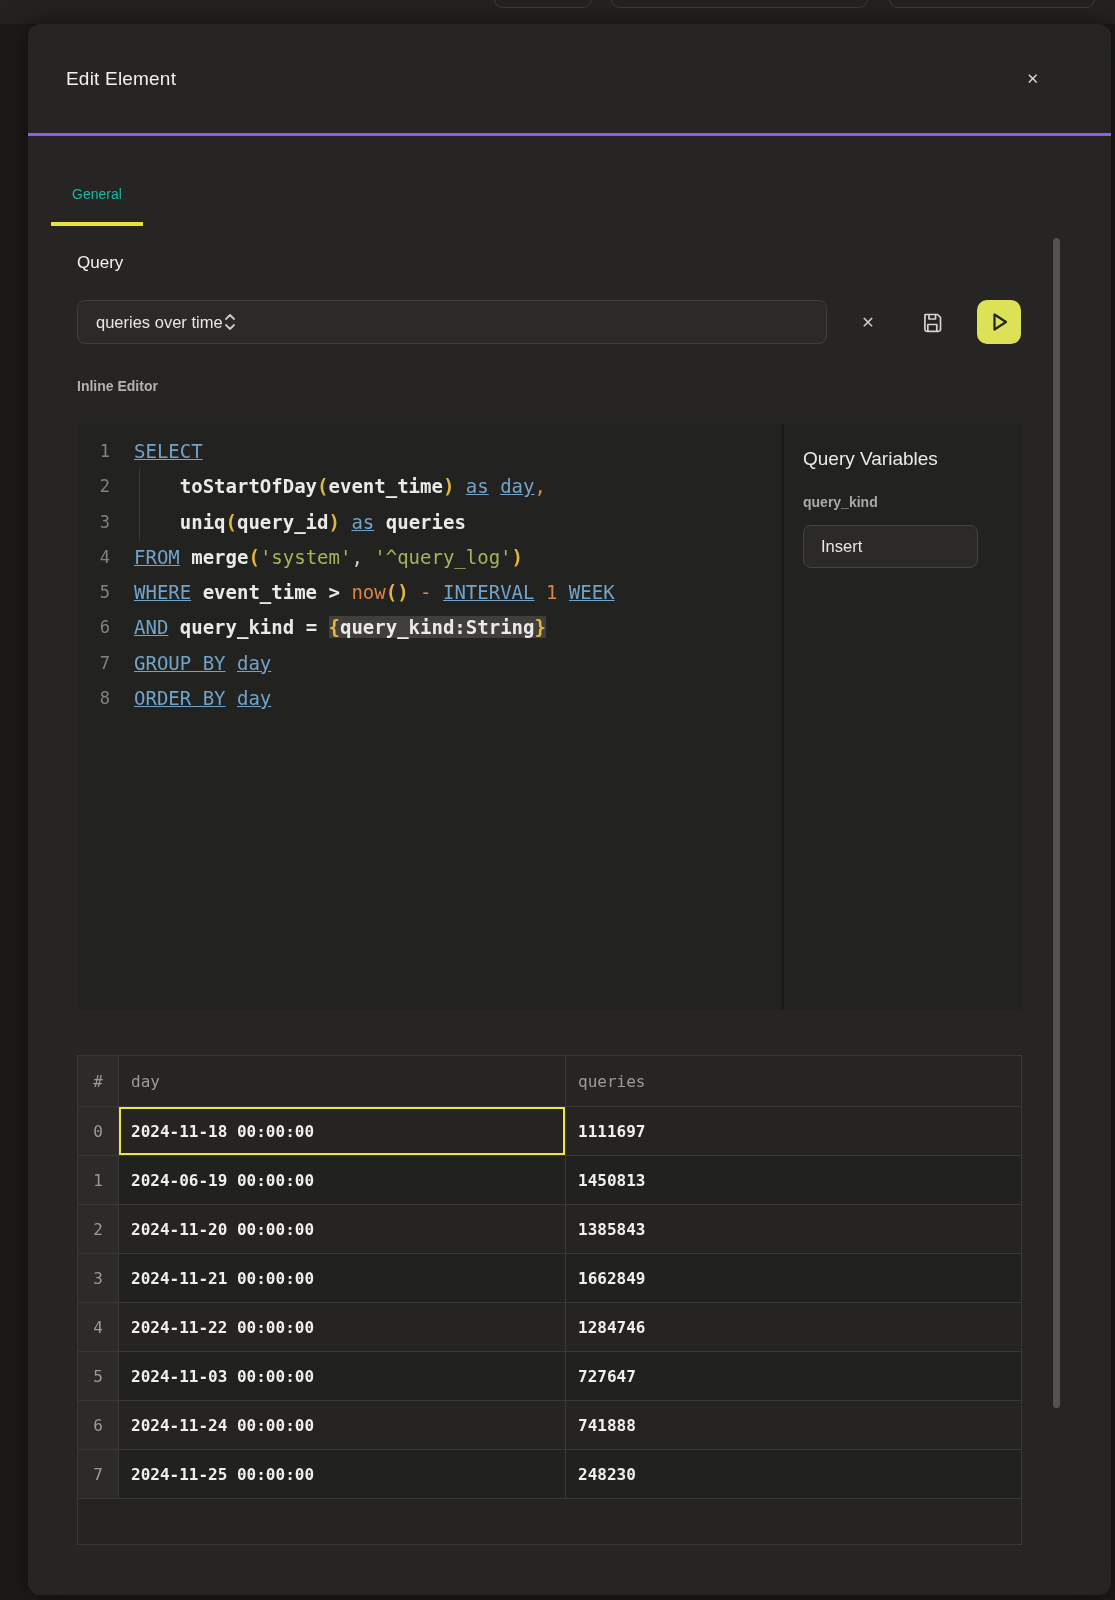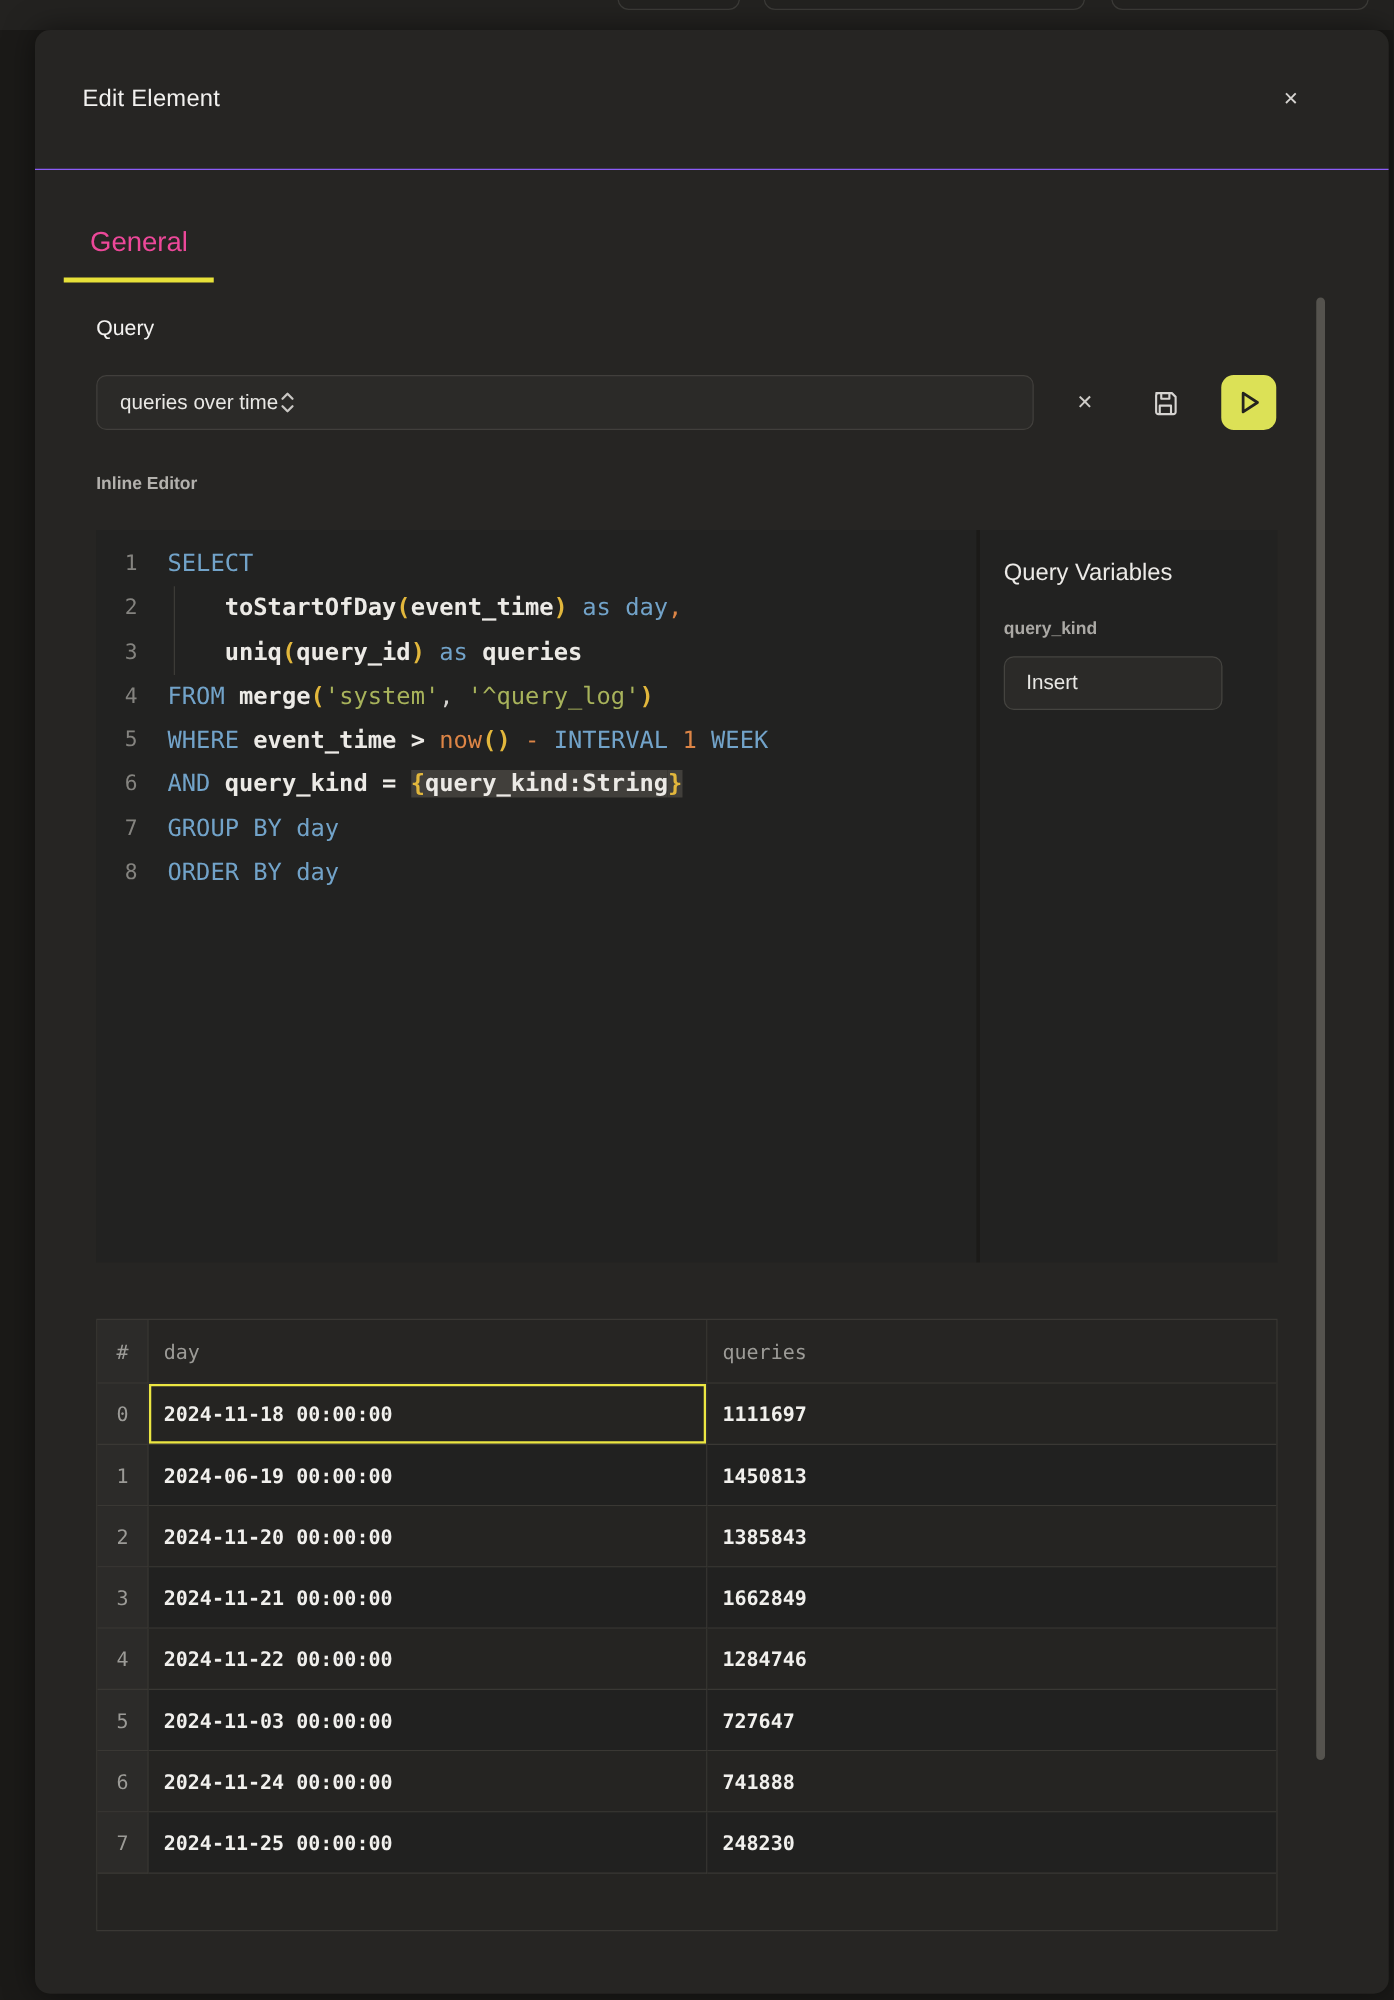--- a/index.html
+++ b/index.html
@@ -18,30 +18,30 @@
   .bg-btn.b2 { left:611px; width:257px; }
   .bg-btn.b3 { left:889px; width:206px; }
 
   
   .modal {
     position:absolute; left:28px; top:24px; width:1083px; height:1571px;
     background:#262523; border-radius:12px; overflow:hidden;
     box-shadow:0 0 24px rgba(0,0,0,.5);
   }
   .modal-header {
-    height:112px; border-bottom:1px solid #8b5cf6;
+    height:112px; border-bottom:3px solid #8b5cf6;
     display:flex; align-items:center; justify-content:space-between;
     padding:0 68px 0 38px;
   }
   .modal-title { font-size:19px; font-weight:500; color:#f2f1ef; letter-spacing:.2px; }
   .close-btn { font-size:15px; color:#d6d4d1; cursor:pointer; line-height:1; padding:4px; }
 
   .tabs { margin-top:47px; padding-left:23px; }
   .tab {
-    display:inline-block; padding:0 21px 17px 21px; font-size:22px; color:#ec4899;
+    display:inline-block; padding:0 21px 17px 21px; font-size:14px; color:#14b8a6;
     border-bottom:4px solid var(--accent-yellow, #e7e139); cursor:pointer; line-height:22px;
   }
 
   .body-pad { padding:0 89px 0 49px; }
 
   .section-label { margin-top:26px; font-size:17px; font-weight:normal; color:#f4f3f1; line-height:21px; }
 
   
   .select-row { margin-top:27px; height:44px; display:flex; align-items:center; }
   .query-select {
@@ -61,21 +61,21 @@
 
   
   .editor-wrap { margin-top:29px; height:586px; display:flex; }
   .code-area {
     flex:1 1 auto; background:#222221; position:relative; padding-top:10px;
     font-family:"DejaVu Sans Mono", monospace; font-size:19px; line-height:35.3px; overflow:hidden;
   }
   .indent-guide { position:absolute; left:62px; top:45px; width:1px; height:71px; background:#3c3b37; }
   .line { display:flex; white-space:pre; }
   .ln { width:33px; text-align:right; color:#84837f; flex:none; margin-right:24px; font-size:17px; }
-  .lc .kw { color:var(--keyword, #72a3c9); }
+  .lc .kw { color:var(--keyword, #72a3c9);text-decoration:underline; }
   .lc .id { color:#eceae6; font-weight:bold; }
   .lc .pn { color:var(--paren, #e2b73c); font-weight:bold; }
   .lc .st { color:var(--string, #a8b35b); }
   .lc .or { color:var(--number, #dd8546); }
   .lc span { color:#d5d3d0; }
   .lc span.kw { color:var(--keyword, #72a3c9); }
   .lc .hl { background:#413f3b; }
 
   .editor-divider { width:3px; background:#1b1a18; flex:none; }
   .vars-panel { width:238px; flex:none; background:#222221; padding:24px 20px 0 19px; }

